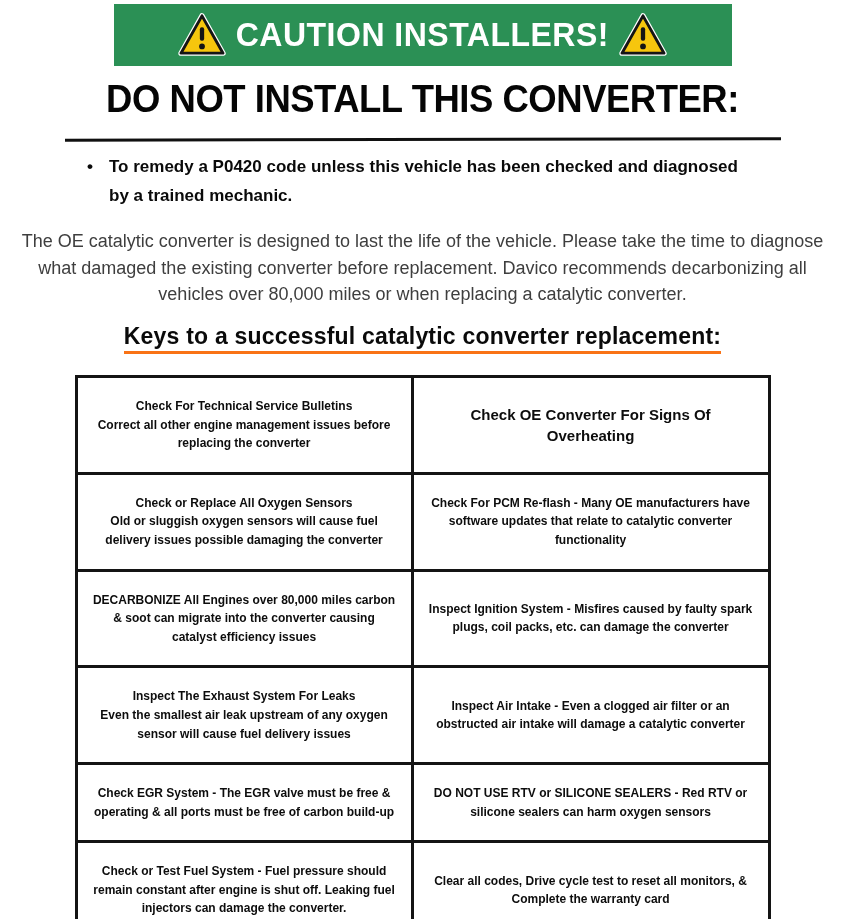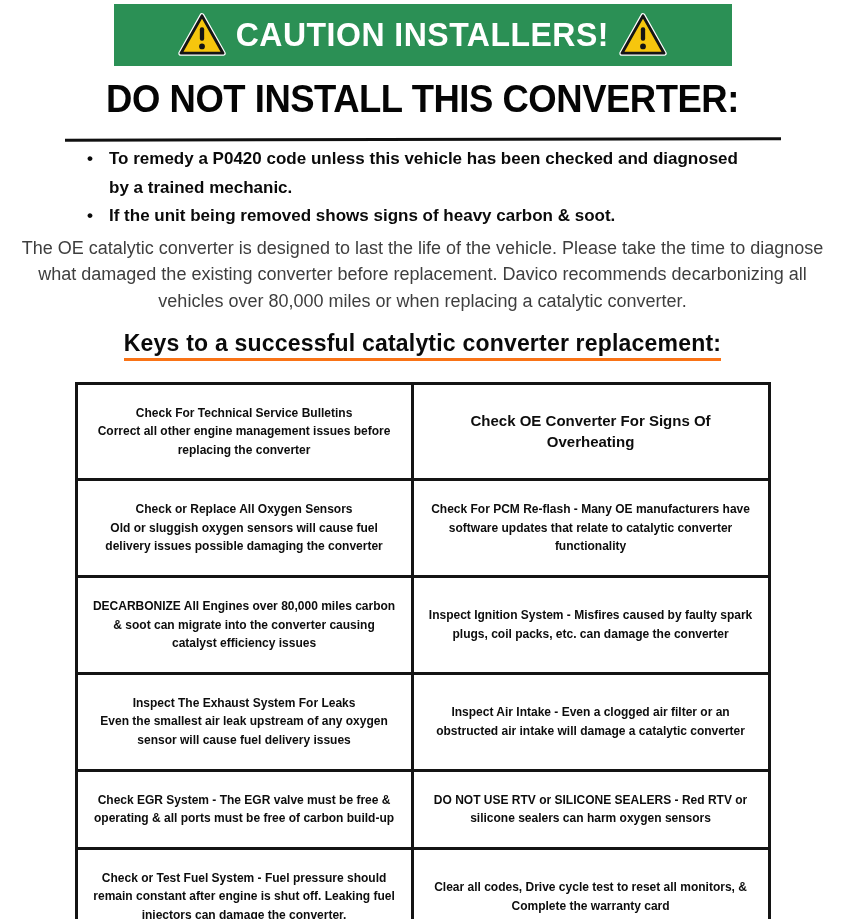--- a/index.html
+++ b/index.html
@@ -43,42 +43,42 @@
   
   .divider {
     width: 716px; height: 3px;
     background: #101010;
     margin: 17px auto 0 auto;
     transform: rotate(-0.12deg);
   }
 
   
   .warn-list {
-    margin: 4px auto 0 auto;
+    margin: 12px auto 0 auto;
     width: 675px;
     list-style: none;
   }
   .warn-list li {
     position: relative;
     padding-left: 24px;
     font-size: 17px;
     font-weight: bold;
     color: #0a0a0a;
     line-height: 1.68;
   }
   .warn-list li::before {
     content: "\2022";
     position: absolute;
     left: 2px; top: 0px;
     font-size: 17px;
   }
 
   
   .intro-para {
-    margin: 4px auto 0 auto;
+    margin: 18px auto 0 auto;
     width: 835px;
     text-align: center;
     font-size: 18px;
     font-weight: 400;
     color: #3e3e3e;
     line-height: 1.48;
   }
 
   
   .keys-heading-wrap { text-align: center; margin-top: 15px; }
@@ -137,21 +137,20 @@
     </svg>
   </span>
 </div>
 
 <div class="main-title">DO NOT INSTALL THIS CONVERTER:</div>
 
 <div class="divider"></div>
 
 <ul class="warn-list">
   <li>To remedy a P0420 code unless this vehicle has been checked and diagnosed by a trained mechanic.</li>
-  <li>If the unit being removed shows signs of heavy carbon &amp; soot.</li>
 </ul>
 
 <div class="intro-para">The OE catalytic converter is designed to last the life of the vehicle. Please take the time to diagnose what damaged the existing converter before replacement. Davico recommends decarbonizing all vehicles over 80,000 miles or when replacing a catalytic converter.</div>
 
 <div class="keys-heading-wrap">
   <span class="keys-heading">Keys to a successful catalytic converter replacement:</span>
 </div>
 
 <table class="tips-table">
   <colgroup>

